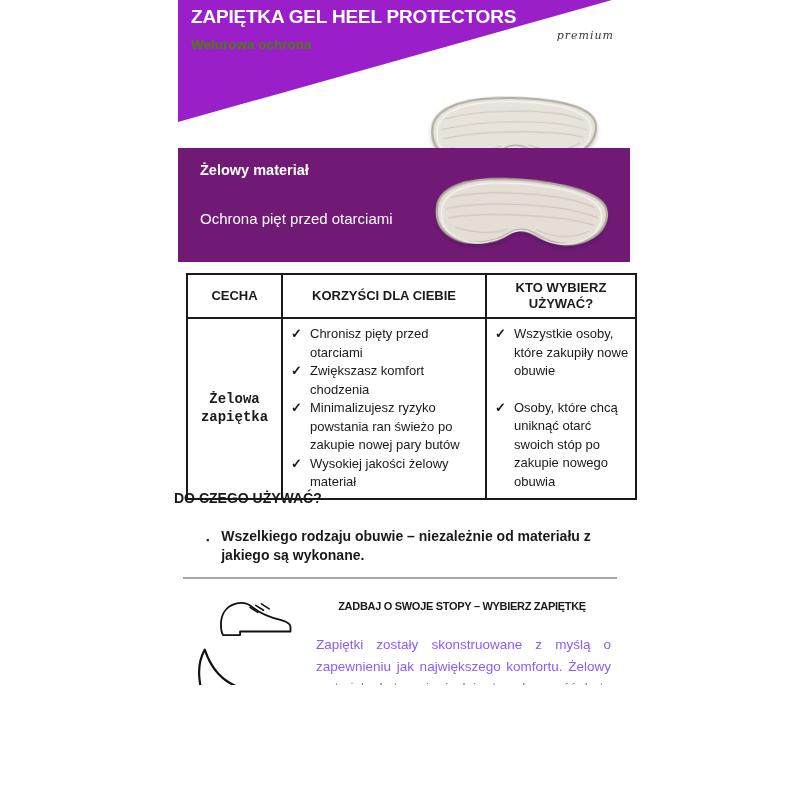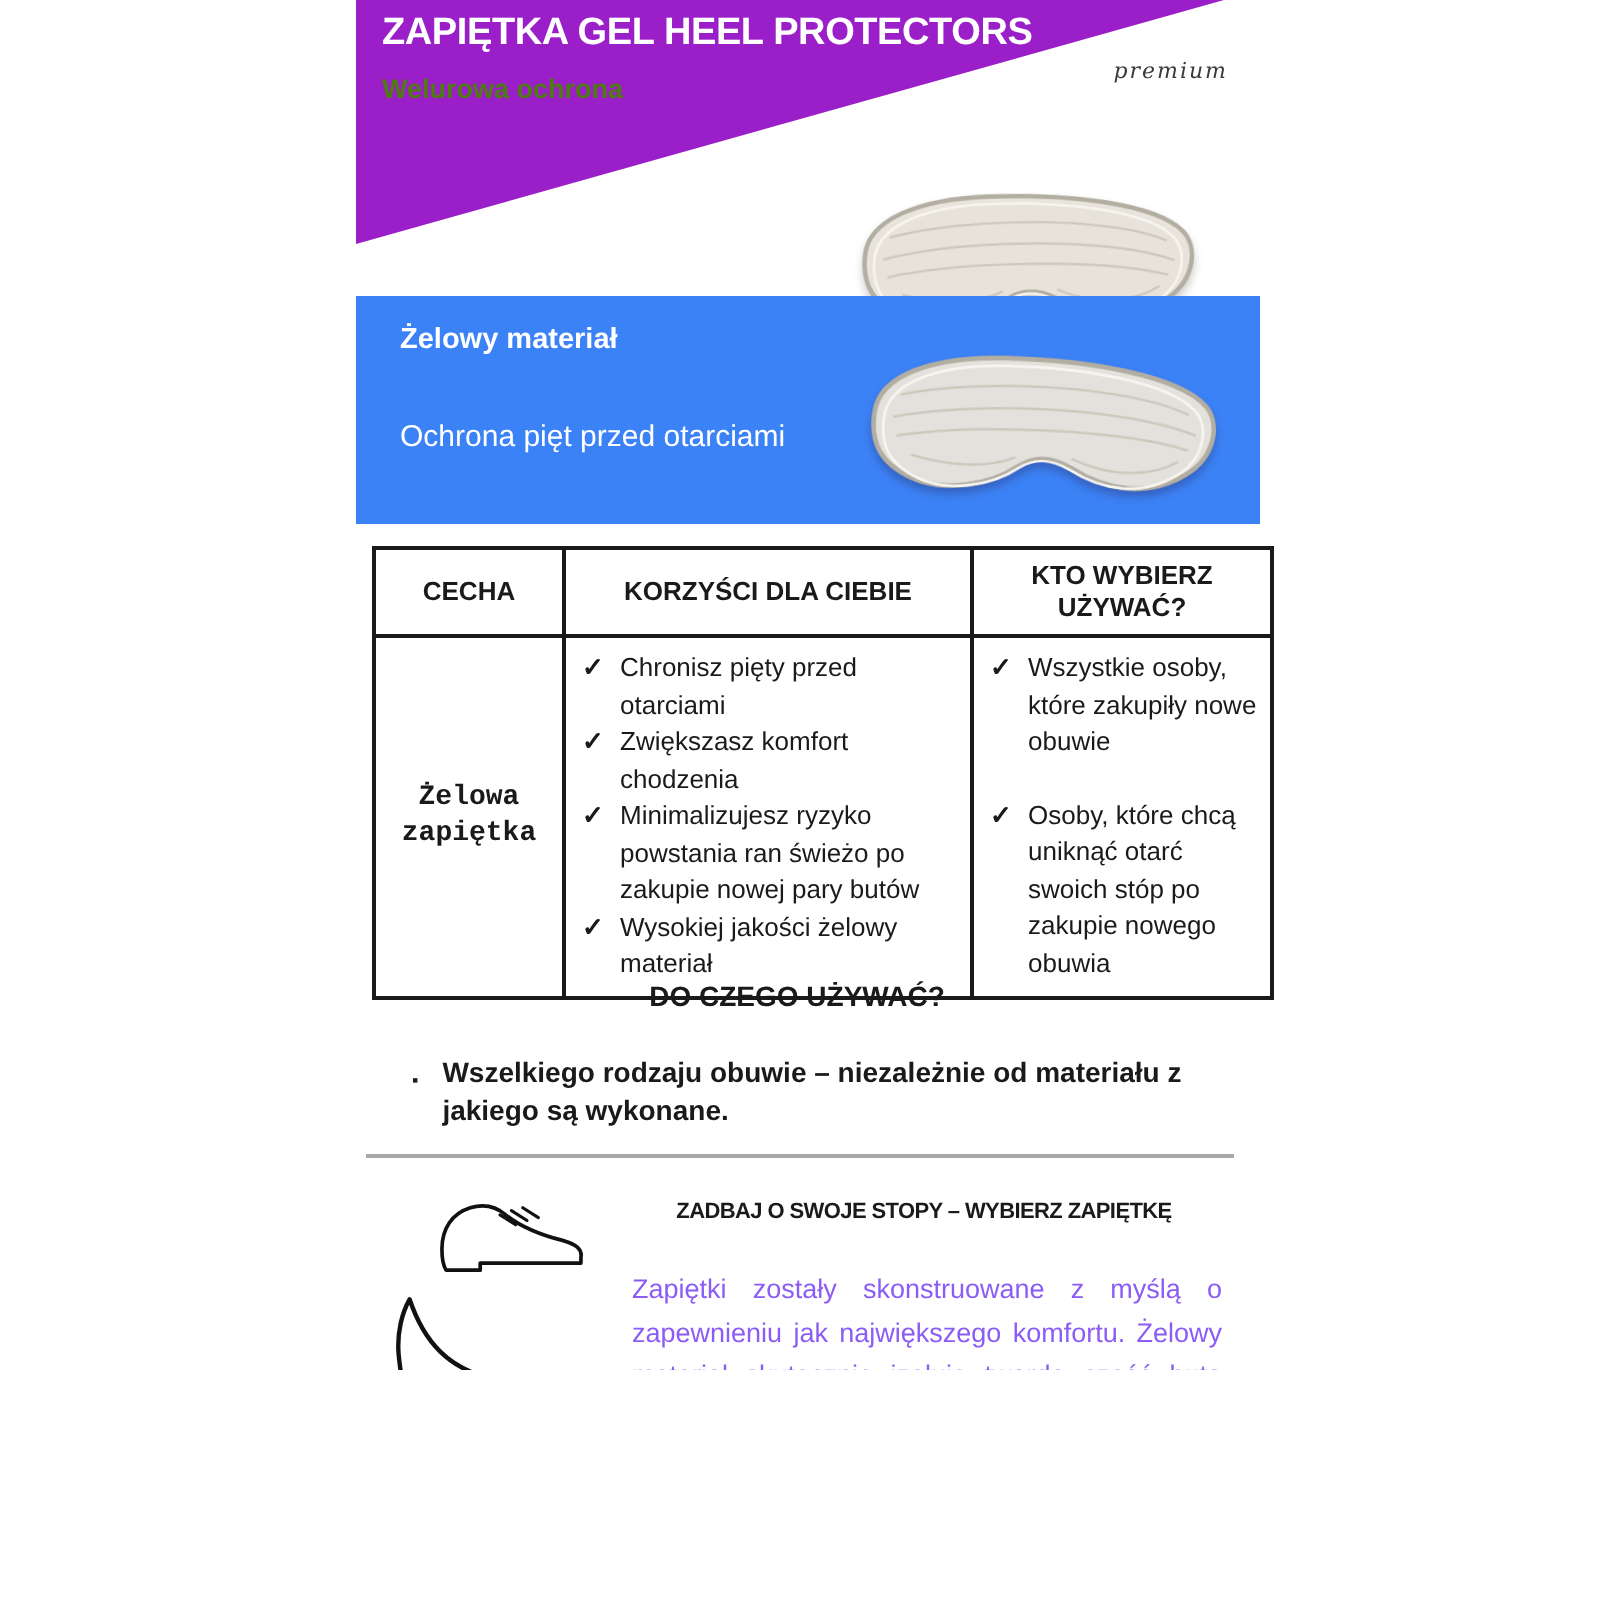--- a/index.html
+++ b/index.html
@@ -22,21 +22,21 @@
   .brand {
     position:absolute; left:478px; top:32px; width:142px; text-align:center;
     font-family:"Liberation Serif", serif; font-size:35px; color:#1c1c1c; line-height:1.05;
   }
   .brand-sub {
     text-align:right; font-family:"DejaVu Serif", serif; font-style:italic;
     font-size:11px; color:#3a3a3a; margin-top:-2px; padding-right:6px; letter-spacing:1px;
   }
   
   .band {
-    position:absolute; left:178px; top:148px; width:452px; height:114px; background:#3b82f6;
+    position:absolute; left:178px; top:148px; width:452px; height:114px; background:#701a75;
   }
   .band-f1 { position:absolute; left:22px; top:14px; color:#fff; font-weight:bold; font-size:14.5px; }
   .band-f2 { position:absolute; left:22px; top:62px; color:#fff; font-weight:normal; font-size:15px; }
   
   .pad1 { position:absolute; left:420px; top:92px; width:180px; height:78px;
           transform:rotate(-2deg); filter:drop-shadow(0 3px 2px rgba(60,50,40,0.25)); }
   .pad2 { position:absolute; left:424px; top:174px; width:187px; height:80px;
           transform:rotate(1.5deg); filter:drop-shadow(0 3px 2px rgba(40,20,60,0.3)); }
   
   .ftable {
@@ -52,21 +52,21 @@
   .cell-feature {
     font-size:14px; font-weight:bold; text-align:center; vertical-align:middle; line-height:1.3;font-family:Liberation Mono, monospace;
   }
   .cell-list { vertical-align:top; padding:6px 4px 6px 8px; font-size:13px; }
   .checklist { list-style:none; margin:0; padding:0; }
   .checklist li { display:flex; gap:7px; line-height:18.5px; }
   .checklist .chk { flex:0 0 12px; font-weight:bold; }
   .gap-item { margin-top:18px; }
   
   .usage-h {
-    position:absolute; left:186px; top:490px; width:425px; text-align:center;
+    position:absolute; left:174px; top:490px; width:425px; text-align:left;
     font-size:14px; font-weight:bold;
   }
   .usage-b {
     position:absolute; left:206px; top:527px; width:410px; display:flex; gap:12px;
     font-size:14px; font-weight:bold; line-height:19px;
   }
   .usage-b .sq { font-size:9px; padding-top:4px; }
   .divider { position:absolute; left:183px; top:577px; width:434px; height:2px; background:#a8a8a8; }
   
   .icon-shoe { position:absolute; left:216px; top:594px; width:78px; height:46px; }

